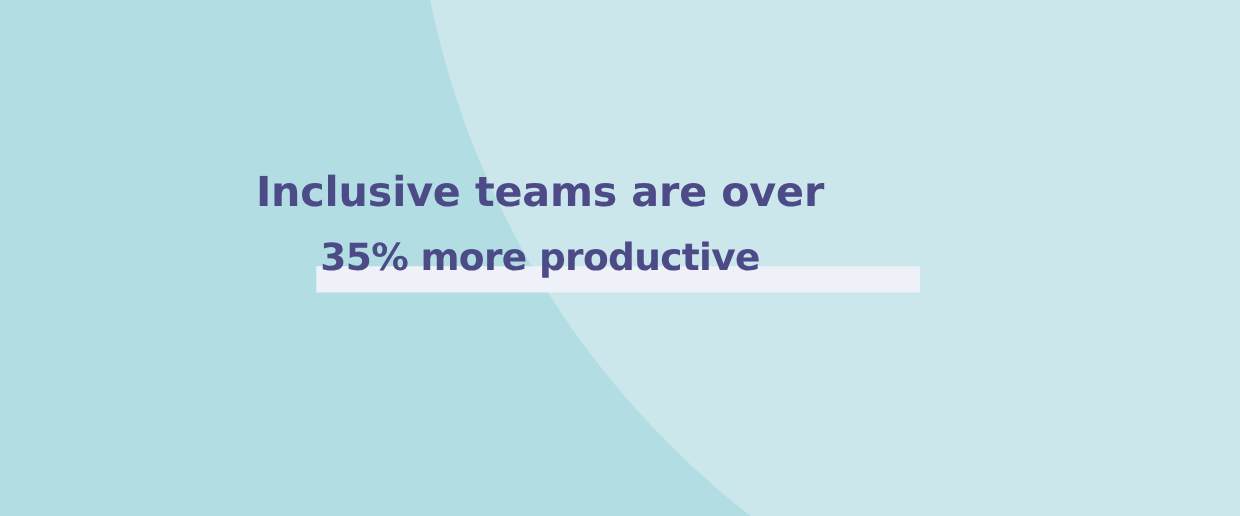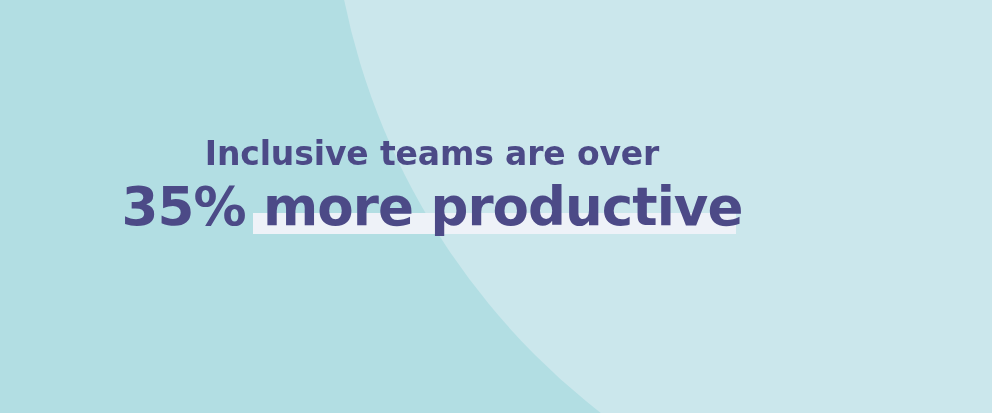--- a/index.html
+++ b/index.html
@@ -64,21 +64,21 @@
 
   #line-top {
     top: 136px;
     font-size: 33px;
     line-height: 36px;
     letter-spacing: -0.004em;
   }
 
   #line-bottom {
     top: 181px;
-    font-size: 53px;
+    font-size: 30px;
     line-height: 52px;
     letter-spacing: -0.018em;
   }
 </style>
 </head>
 <body>
 
 <div id="banner">
 
   <div id="decor-circle"></div>

